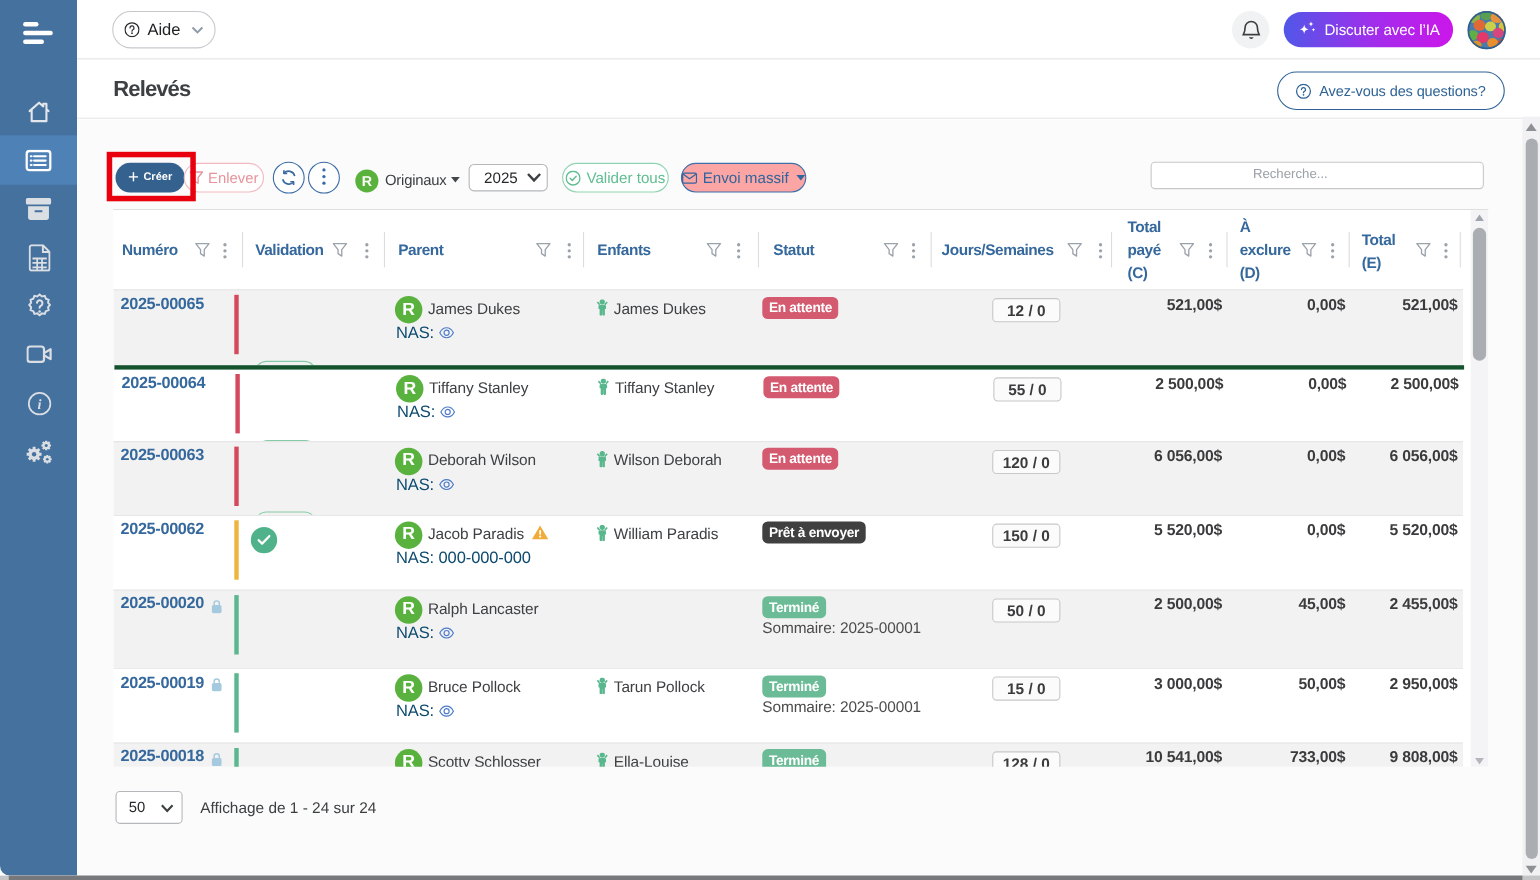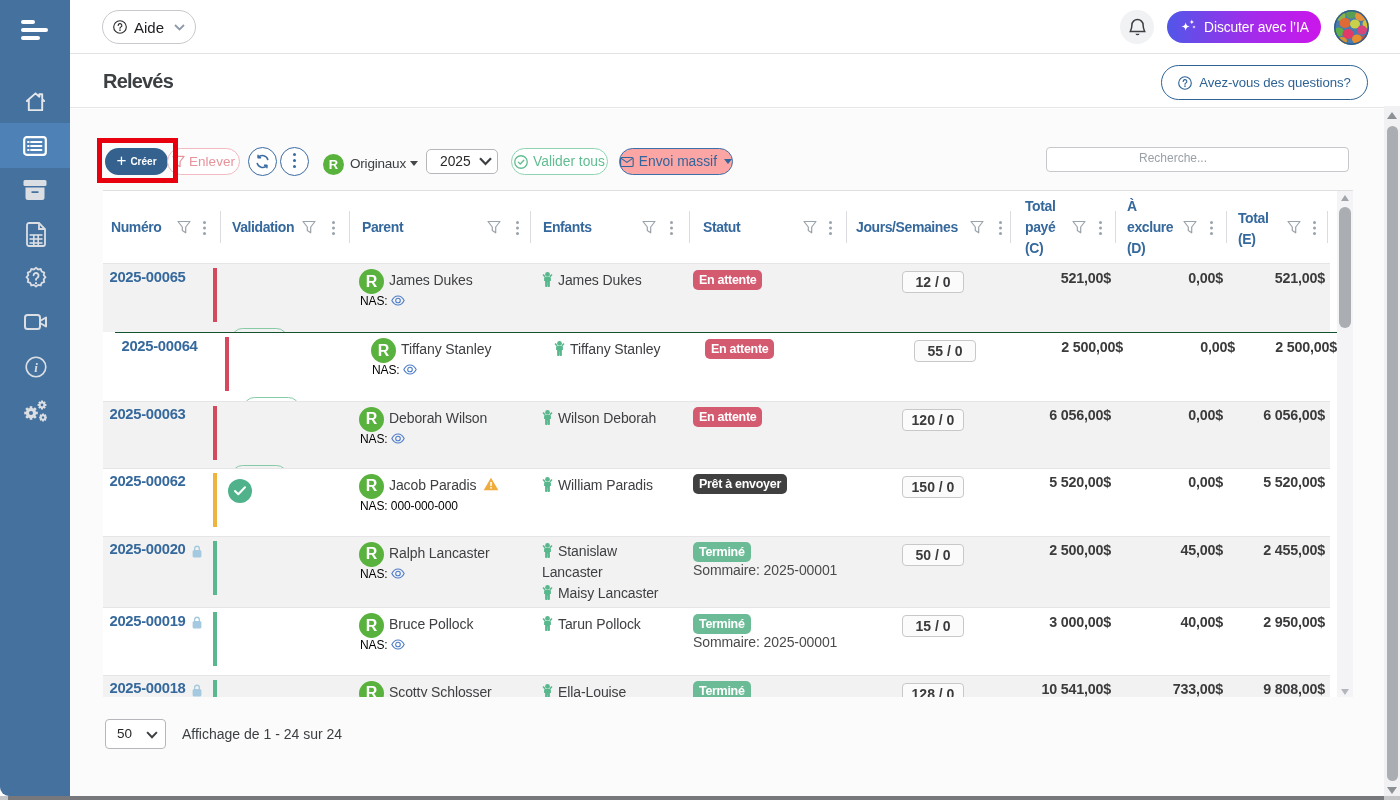--- a/index.html
+++ b/index.html
@@ -6,21 +6,21 @@
 html,body { width:1400px; height:800px; overflow:hidden; }
 body { font-family:"Liberation Sans", sans-serif; background:#fff; position:relative; }
 .abs { position:absolute; }
 .pill { border-radius:999px; display:flex; align-items:center; justify-content:center; white-space:nowrap; }
 .hl { position:absolute; font-size:14px; font-weight:bold; color:#35689c; letter-spacing:-0.4px; white-space:nowrap; }
 .numtx { font-size:14.8px; font-weight:bold; color:#35689c; letter-spacing:-0.3px; white-space:nowrap; }
 .vpill { width:57px; height:23px; border:1.4px solid #85cba6; border-radius:12px; color:#5fb98d; font-size:13.5px; display:flex; align-items:center; justify-content:center;margin-top:43px; }
 .ravt { width:25px; height:25px; border-radius:50%; background:#5ab23e; color:#fff; font-weight:bold; font-size:16px; display:flex; align-items:center; justify-content:center; }
 .ptx { font-size:14px; color:#3f4043; white-space:nowrap; line-height:16px; letter-spacing:-0.1px;}
 .ptxw { font-size:14px; color:#3f4043; line-height:21px; letter-spacing:-0.1px;}
-.nastx { font-size:12px; color:#000000; letter-spacing:-0.1px;}
+.nastx { font-size:15px; color:#0c4a6e; letter-spacing:-0.1px;}
 .somtx { font-size:14px; color:#4b4b4b; letter-spacing:-0.1px;}
 .bdg { height:20px; border-radius:5px; color:#fff; font-weight:bold; font-size:12.5px; padding:0 6px; display:inline-flex; align-items:center; letter-spacing:-0.3px;}
 .jbox { width:62px; height:22px; border:1px solid #c8c8c8; border-radius:4px; background:#fbfbfb; font-weight:bold; font-size:14px; color:#3b3b3d; display:flex; align-items:center; justify-content:center; }
 .mtx { text-align:right; font-weight:bold; font-size:14.3px; color:#3b3b3d; letter-spacing:-0.2px; white-space:nowrap;}
 </style>
 </head>
 <body>
 
 <div class="abs" style="left:0;top:0;width:70px;height:796px;background:#45719e;border-bottom-left-radius:9px;">
   <div class="abs" style="left:21px;top:20px;width:14px;height:4px;background:#fff;border-radius:2px;"></div>
@@ -276,21 +276,21 @@
           <path d="M3.4 5 H7.6 C8.3 5 8.9 5.6 8.9 6.3 V9 H7.9 V14.2 C7.9 14.6 7.6 15 7.1 15 H6.3 C5.9 15 5.6 14.6 5.6 14.2 V10.5 H5.4 V14.2 C5.4 14.6 5.1 15 4.7 15 H3.9 C3.4 15 3.1 14.6 3.1 14.2 V9 H2.1 V6.3 C2.1 5.6 2.7 5 3.4 5 Z"></path>
           <path d="M2.6 5.4 L0.5 3 L1.6 2 L3.6 4.3 Z"></path>
           <path d="M8.4 5.4 L10.5 3 L9.4 2 L7.4 4.3 Z"></path>
         </svg>James Dukes</div>
       <div class="abs bdg" style="left:590px;top:5.5px;background:#d45a70;">En attente</div>
       <div class="abs jbox" style="left:799px;top:7px;">12 / 0</div>
       <div class="abs mtx" style="left:907px;width:101px;top:5.5px;">521,00$</div>
       <div class="abs mtx" style="left:1012px;width:108px;top:5.5px;">0,00$</div>
       <div class="abs mtx" style="left:1123px;width:99px;top:5.5px;">521,00$</div>
     </div>
-<div class="abs" style="left:12px;top:141px;width:1227px;height:68.5px;background:#fff;border-top:1px solid #14532d;">
+<div class="abs" style="left:1px;top:141px;width:1227px;height:68.5px;background:#fff;border-top:4px solid #14532d;">
       <div class="abs numtx" style="left:6.5px;top:4.8px;">2025-00064</div>
       <div class="abs" style="left:110px;top:4px;width:4px;height:54px;background:#d5495e;"></div>
       <div class="abs vpill" style="left:128px;top:20.5px;">Valider</div>
       <div class="abs ravt" style="left:256px;top:5px;">R</div>
       <div class="abs ptx" style="left:286px;top:8px;">Tiffany Stanley</div>
       <div class="abs nastx" style="left:257px;top:30px;">NAS: <svg style="vertical-align:-1px;" width="14" height="11" viewBox="0 0 17 13" fill="none" stroke="#4d7cc9" stroke-width="1.3">
           <path d="M1 6.5 C3 2.5 5.5 1 8.5 1 C11.5 1 14 2.5 16 6.5 C14 10.5 11.5 12 8.5 12 C5.5 12 3 10.5 1 6.5 Z"></path>
           <circle cx="8.5" cy="6.5" r="2.8"></circle>
         </svg></div>
       <div class="abs ptx" style="left:439px;top:8px;"><svg style="vertical-align:-2px;margin-right:5px;" width="11" height="15" viewBox="0 0 11 15" fill="#58b78c">
@@ -359,31 +359,20 @@
         <path d="M2 5 V3.6 a3 3 0 0 1 6 0 V5 H6.7 V3.6 a1.7 1.7 0 0 0 -3.4 0 V5 Z"></path>
         <rect x="0.6" y="5" width="8.8" height="7.4" rx="1.5"></rect>
       </svg>
       <div class="abs" style="left:110px;top:4px;width:4px;height:54px;background:#5bb78e;"></div>
       <div class="abs ravt" style="left:256px;top:5px;">R</div>
       <div class="abs ptx" style="left:286px;top:8px;">Ralph Lancaster</div>
       <div class="abs nastx" style="left:257px;top:30px;">NAS: <svg style="vertical-align:-1px;" width="14" height="11" viewBox="0 0 17 13" fill="none" stroke="#4d7cc9" stroke-width="1.3">
           <path d="M1 6.5 C3 2.5 5.5 1 8.5 1 C11.5 1 14 2.5 16 6.5 C14 10.5 11.5 12 8.5 12 C5.5 12 3 10.5 1 6.5 Z"></path>
           <circle cx="8.5" cy="6.5" r="2.8"></circle>
         </svg></div>
-      <div class="abs ptxw" style="left:439px;top:4.5px;width:125px;"><svg style="vertical-align:-2px;margin-right:5px;" width="11" height="15" viewBox="0 0 11 15" fill="#58b78c">
-          <circle cx="5.5" cy="2.4" r="2.4"></circle>
-          <path d="M3.4 5 H7.6 C8.3 5 8.9 5.6 8.9 6.3 V9 H7.9 V14.2 C7.9 14.6 7.6 15 7.1 15 H6.3 C5.9 15 5.6 14.6 5.6 14.2 V10.5 H5.4 V14.2 C5.4 14.6 5.1 15 4.7 15 H3.9 C3.4 15 3.1 14.6 3.1 14.2 V9 H2.1 V6.3 C2.1 5.6 2.7 5 3.4 5 Z"></path>
-          <path d="M2.6 5.4 L0.5 3 L1.6 2 L3.6 4.3 Z"></path>
-          <path d="M8.4 5.4 L10.5 3 L9.4 2 L7.4 4.3 Z"></path>
-        </svg>Stanislaw Lancaster<br><svg style="vertical-align:-2px;margin-right:5px;" width="11" height="15" viewBox="0 0 11 15" fill="#58b78c">
-          <circle cx="5.5" cy="2.4" r="2.4"></circle>
-          <path d="M3.4 5 H7.6 C8.3 5 8.9 5.6 8.9 6.3 V9 H7.9 V14.2 C7.9 14.6 7.6 15 7.1 15 H6.3 C5.9 15 5.6 14.6 5.6 14.2 V10.5 H5.4 V14.2 C5.4 14.6 5.1 15 4.7 15 H3.9 C3.4 15 3.1 14.6 3.1 14.2 V9 H2.1 V6.3 C2.1 5.6 2.7 5 3.4 5 Z"></path>
-          <path d="M2.6 5.4 L0.5 3 L1.6 2 L3.6 4.3 Z"></path>
-          <path d="M8.4 5.4 L10.5 3 L9.4 2 L7.4 4.3 Z"></path>
-        </svg>Maisy Lancaster</div>
       <div class="abs bdg" style="left:590px;top:5.5px;background:#6cbb97;">Terminé</div>
       <div class="abs somtx" style="left:590px;top:25.5px;">Sommaire: 2025-00001</div>
       <div class="abs jbox" style="left:799px;top:7px;text-align:center;">50 / 0</div>
       <div class="abs mtx" style="left:907px;width:101px;top:5.5px;">2 500,00$</div>
       <div class="abs mtx" style="left:1012px;width:108px;top:5.5px;">45,00$</div>
       <div class="abs mtx" style="left:1123px;width:99px;top:5.5px;">2 455,00$</div>
     </div>
 <div class="abs" style="left:0;top:416.3px;width:1227px;height:67.2px;background:#fff;border-top:1px solid #e5e5e7;">
       <div class="abs numtx" style="left:6.5px;top:4.8px;">2025-00019</div>
       <svg class="abs" style="left:89px;top:8px;" width="10" height="13" viewBox="0 0 10 13" fill="#a5c9de">
@@ -400,21 +389,21 @@
       <div class="abs ptx" style="left:439px;top:8px;"><svg style="vertical-align:-2px;margin-right:5px;" width="11" height="15" viewBox="0 0 11 15" fill="#58b78c">
           <circle cx="5.5" cy="2.4" r="2.4"></circle>
           <path d="M3.4 5 H7.6 C8.3 5 8.9 5.6 8.9 6.3 V9 H7.9 V14.2 C7.9 14.6 7.6 15 7.1 15 H6.3 C5.9 15 5.6 14.6 5.6 14.2 V10.5 H5.4 V14.2 C5.4 14.6 5.1 15 4.7 15 H3.9 C3.4 15 3.1 14.6 3.1 14.2 V9 H2.1 V6.3 C2.1 5.6 2.7 5 3.4 5 Z"></path>
           <path d="M2.6 5.4 L0.5 3 L1.6 2 L3.6 4.3 Z"></path>
           <path d="M8.4 5.4 L10.5 3 L9.4 2 L7.4 4.3 Z"></path>
         </svg>Tarun Pollock</div>
       <div class="abs bdg" style="left:590px;top:5.5px;background:#6cbb97;">Terminé</div>
       <div class="abs somtx" style="left:590px;top:25.5px;">Sommaire: 2025-00001</div>
       <div class="abs jbox" style="left:799px;top:7px;">15 / 0</div>
       <div class="abs mtx" style="left:907px;width:101px;top:5.5px;">3 000,00$</div>
-      <div class="abs mtx" style="left:1012px;width:108px;top:5.5px;">40,00$</div>
+      <div class="abs mtx" style="left:1012px;width:108px;top:5.5px;">50,00$</div>
       <div class="abs mtx" style="left:1123px;width:99px;top:5.5px;">2 950,00$</div>
     </div>
 <div class="abs" style="left:0;top:483.5px;width:1227px;height:68px;background:#f2f2f2;border-top:1px solid #e5e5e7;">
       <div class="abs numtx" style="left:6.5px;top:4.8px;">2025-00018</div>
       <svg class="abs" style="left:89px;top:8px;" width="10" height="13" viewBox="0 0 10 13" fill="#a5c9de">
         <path d="M2 5 V3.6 a3 3 0 0 1 6 0 V5 H6.7 V3.6 a1.7 1.7 0 0 0 -3.4 0 V5 Z"></path>
         <rect x="0.6" y="5" width="8.8" height="7.4" rx="1.5"></rect>
       </svg>
       <div class="abs" style="left:110px;top:4px;width:4px;height:54px;background:#5bb78e;"></div>
       <div class="abs ravt" style="left:256px;top:5px;">R</div>

